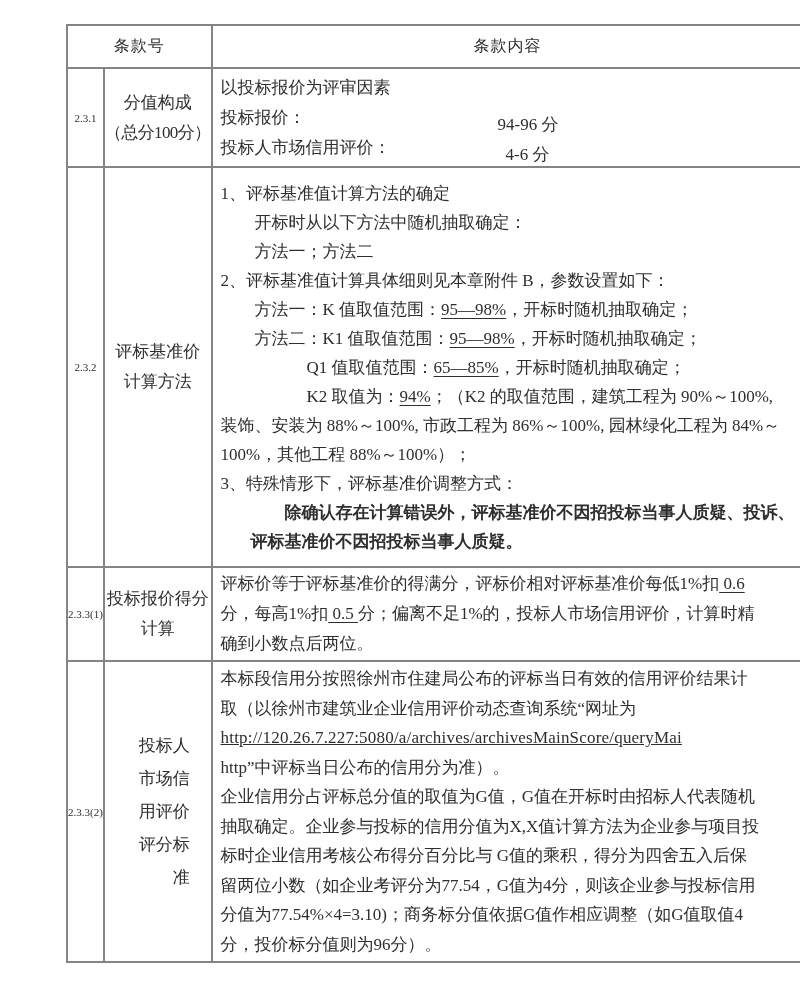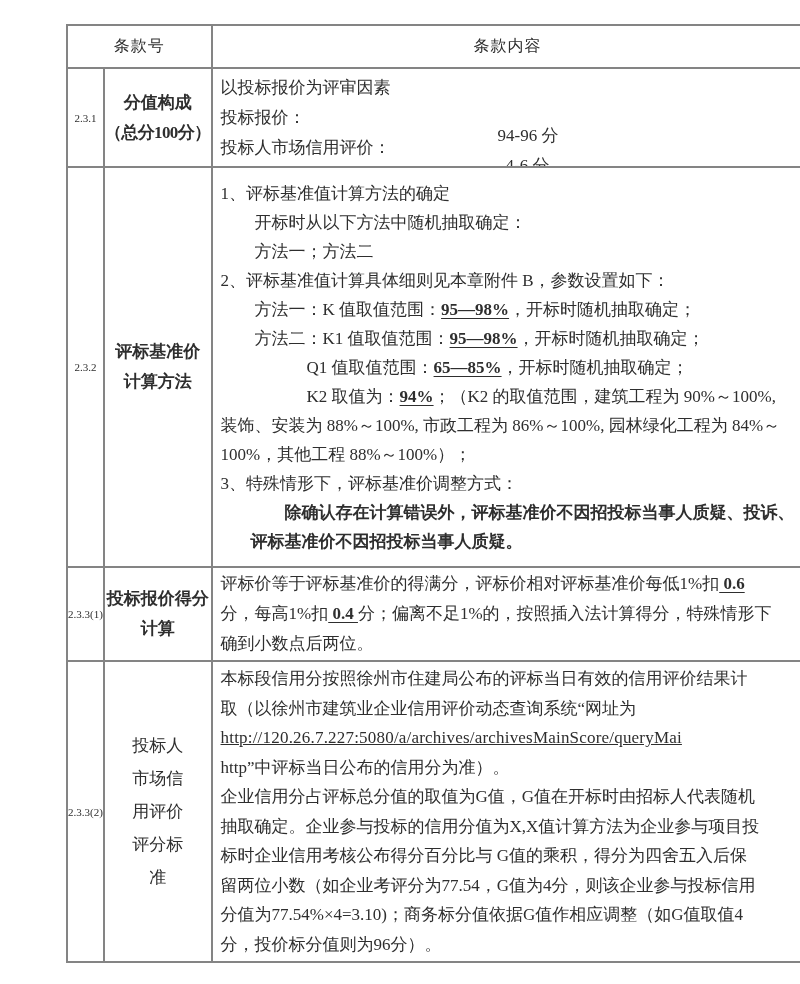--- a/index.html
+++ b/index.html
@@ -18,34 +18,34 @@
     border:2px solid #848484;
     padding:0;vertical-align:middle;overflow:hidden;
     font-size:17px;
   }
   
   td.th{text-align:center;font-size:16px;letter-spacing:1px;}
   
   td.noc{text-align:center;font-size:11px;}
   
   td.lc{text-align:center;}
-  .lline{line-height:30px;white-space:nowrap;font-weight:bold;}
+  .lline{line-height:30px;white-space:nowrap;}
   .lline.tight{letter-spacing:-0.6px;}
-  .wrap4{width:64px;margin:8px auto;word-break:break-all;line-height:33px;text-align:center;}
+  .wrap4{width:64px;margin:8px auto;word-break:break-all;line-height:33px;text-align:right;}
   
   td.cc{padding:0 8px;vertical-align:middle;}
   .line{line-height:30px;white-space:nowrap;}
   .r2 .line{line-height:29px;}
   .r4 .line{line-height:29.5px;}
   .ind2{padding-left:34px;}
   .ind5{padding-left:86px;}
-  .u{text-decoration:underline;text-underline-offset:3px;font-weight:bold;}
+  .u{text-decoration:underline;text-underline-offset:3px;}
   .b{font-weight:bold;margin-left:30px;}
   .score{position:relative;}
-  .score .val{position:absolute;top:18px;}
+  .score .val{position:absolute;top:7px;}
   .val.v1{left:277px;}
   .val.v2{left:285px;}
   .url{letter-spacing:0.2px;text-decoration:underline;}
 </style>
 </head>
 <body>
 
 <table class="clause-table">
   <colgroup>
     <col style="width:68px">
@@ -113,21 +113,21 @@
     <td class="noc">2.3.3(1)</td>
     <td class="lc">
       <div class="lline">投标报价得分</div>
       <div class="lline">计算</div>
     </td>
     <td class="cc r3">
       <div class="line">
         <span>评标价等于评标基准价的得满分，评标价相对评标基准价每低1%扣</span><span class="u"> 0.6 </span>
       </div>
       <div class="line">
-        <span>分，每高1%扣</span><span class="u"> 0.4 </span><span>分；偏离不足1%的，按照插入法计算得分，特殊情形下</span>
+        <span>分，每高1%扣</span><span class="u"> 0.5 </span><span>分；偏离不足1%的，投标人市场信用评价，计算时精</span>
       </div>
       <div class="line">确到小数点后两位。</div>
     </td>
   </tr>
 
   <tr style="height:301px;">
     <td class="noc">2.3.3(2)</td>
     <td class="lc">
       <div class="wrap4">投标人市场信用评价评分标准</div>
     </td>

